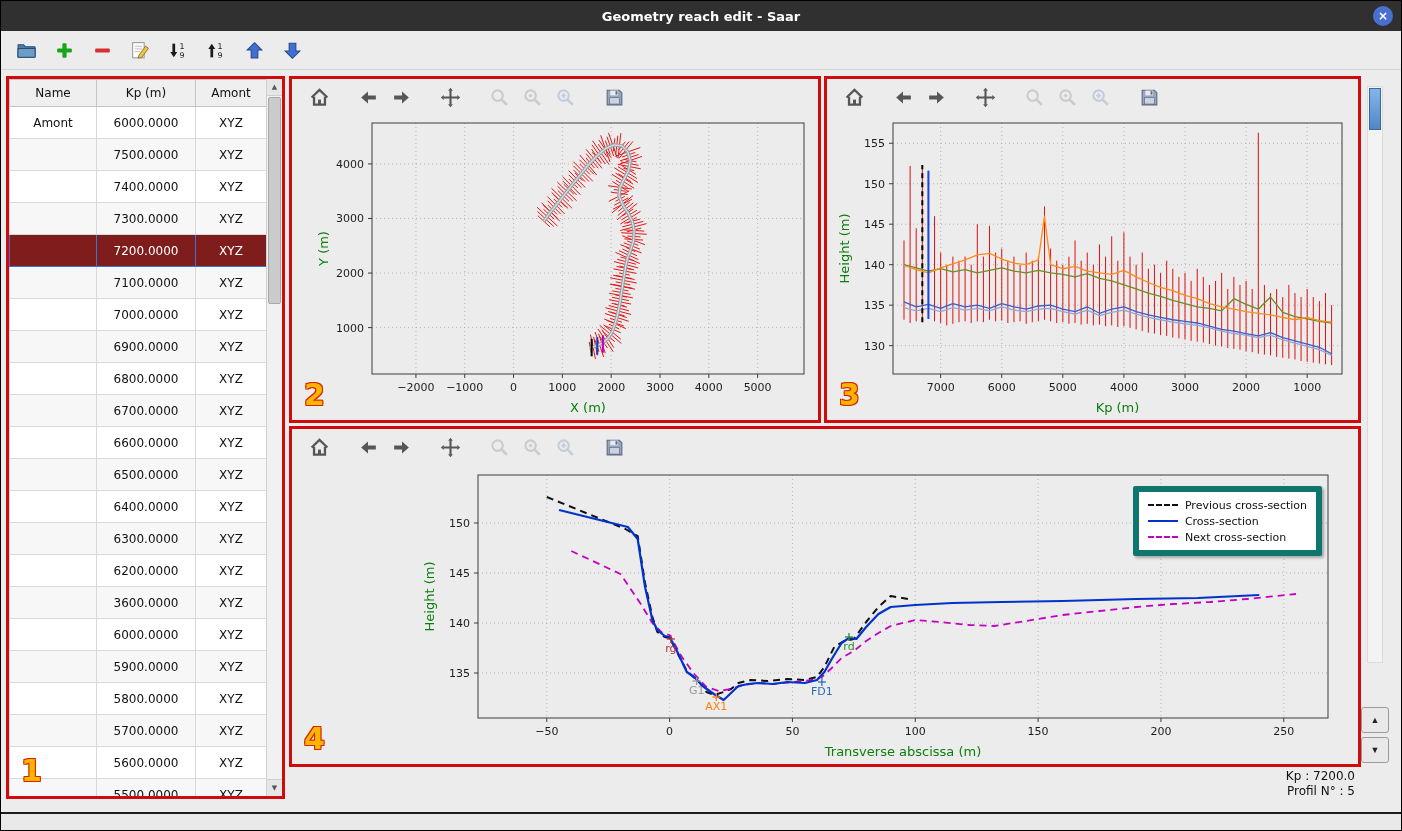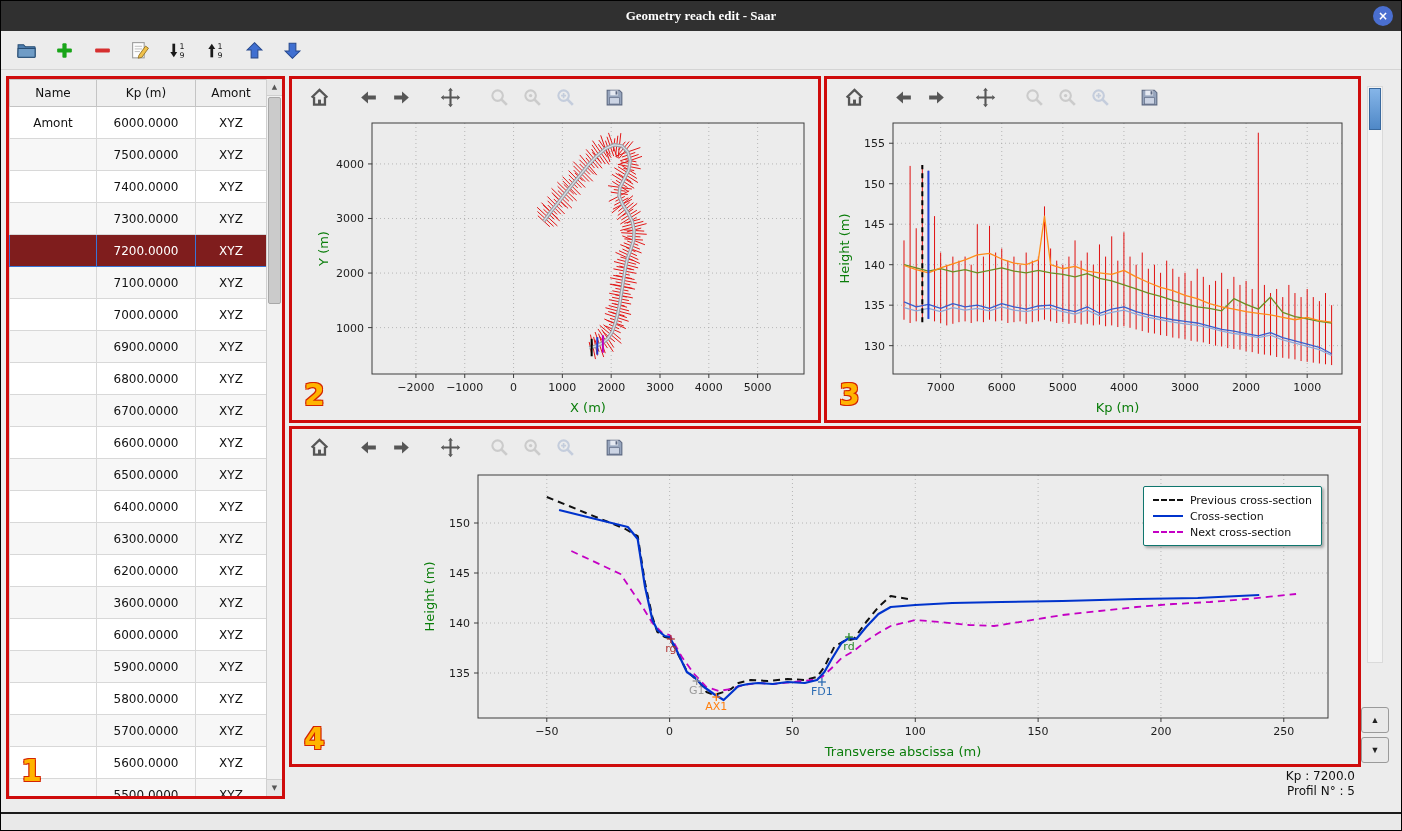--- a/index.html
+++ b/index.html
@@ -1,21 +1,21 @@
 <!DOCTYPE html>
 <html><head>
 <meta charset="utf-8">
 <style>
   html,body{margin:0;padding:0;background:#4a4a4a;}
   .window{position:relative;width:1402px;height:831px;background:#ececec;
     font-family:"DejaVu Sans","Liberation Sans",sans-serif;border:1px solid #000;
     box-sizing:border-box;overflow:hidden;cursor:default;}
   .titlebar{position:absolute;left:0;top:0;right:0;height:30px;background:#303030;
     display:flex;align-items:center;justify-content:center;}
-  .title{color:#fff;font-weight:bold;font-size:13px;font-family:Liberation Serif, serif;}
+  .title{color:#fff;font-weight:bold;font-size:13px;}
   .close-btn{position:absolute;right:8px;top:5px;width:20px;height:20px;border-radius:50%;
     background:#4a6fd0;color:#fff;display:flex;align-items:center;justify-content:center;
     font-size:12px;font-weight:bold;}
   .main-toolbar{position:absolute;left:0;top:30px;right:0;height:38px;background:#ececec;
     border-bottom:1px solid #d4d4d4;display:flex;align-items:center;gap:12px;padding-left:12px;}
   button.tool{width:26px;height:26px;padding:2px;background:transparent;border:1px solid transparent;
     display:flex;align-items:center;justify-content:center;}
   button.tool svg{width:21px;height:21px;display:block;}
   button.tool.dis{opacity:.42;}
   .gap{margin-left:16px;}
@@ -33,21 +33,21 @@
   .xtable tbody tr.sel td{background:#7f1d1d;color:#fff;border-color:#3875d7;}
   .vscroll{position:absolute;top:0;right:0;bottom:0;width:15px;background:#f1f1f1;border-left:1px solid #d0d0d0;}
   .sb-arrow{position:absolute;left:0;width:100%;height:16px;display:flex;align-items:center;justify-content:center;
     font-size:7px;color:#555;background:#e6e6e6;border-bottom:1px solid #cfcfcf;}
   .sb-arrow.down{bottom:0;top:auto;border-top:1px solid #cfcfcf;border-bottom:none;}
   .sb-thumb{position:absolute;left:1px;right:1px;background:#cbcbcb;border:1px solid #a8a8a8;border-radius:2px;}
   .ptoolbar{position:absolute;left:0;top:0;right:0;height:36px;display:flex;align-items:center;gap:7px;padding-left:14px;}
   .plotarea{position:absolute;left:0;right:0;top:36px;bottom:0;}
   .panel-num{position:absolute;left:12px;bottom:8px;font-size:30px;font-weight:bold;color:#ffb400;
     text-shadow:1px 1px 0 #d42500,-1px -1px 0 #d42500,1px -1px 0 #d42500,-1px 1px 0 #d42500;z-index:5;}
-  .legend{position:absolute;right:36px;top:57px;background:#fff;border:1px solid #0f766e;border-radius:2px;
+  .legend{position:absolute;right:36px;top:57px;background:#fff;border:6px solid #0f766e;border-radius:2px;
     box-shadow:2px 2px 3px rgba(0,0,0,.3);padding:5px 9px;font-size:11px;color:#111;z-index:4;}
   .legend-row{display:flex;align-items:center;gap:7px;height:16px;}
   .legend-line{width:30px;height:0;border-top:2px solid #000;}
   .footer{position:absolute;right:46px;top:768px;text-align:right;font-size:12px;color:#111;line-height:15px;}
   .rslider{position:absolute;right:18px;top:85px;width:14px;height:575px;background:#f3f3f3;border:1px solid #dadada;}
   .rthumb{position:absolute;left:1px;right:1px;top:1px;height:40px;background:linear-gradient(#85b5e8,#4f88c7);border:1px solid #39699e;}
   .navbtns{position:absolute;right:12px;top:706px;width:28px;display:flex;flex-direction:column;gap:4px;}
   .nvb{width:28px;height:26px;background:#e9e9e9;border:1px solid #9a9a9a;border-radius:3px;font-size:9px;color:#222;
     display:flex;align-items:center;justify-content:center;}
   .statusbar{position:absolute;left:0;right:0;bottom:0;height:16px;background:#e9e9e9;border-top:2px solid #1c1c1c;}

